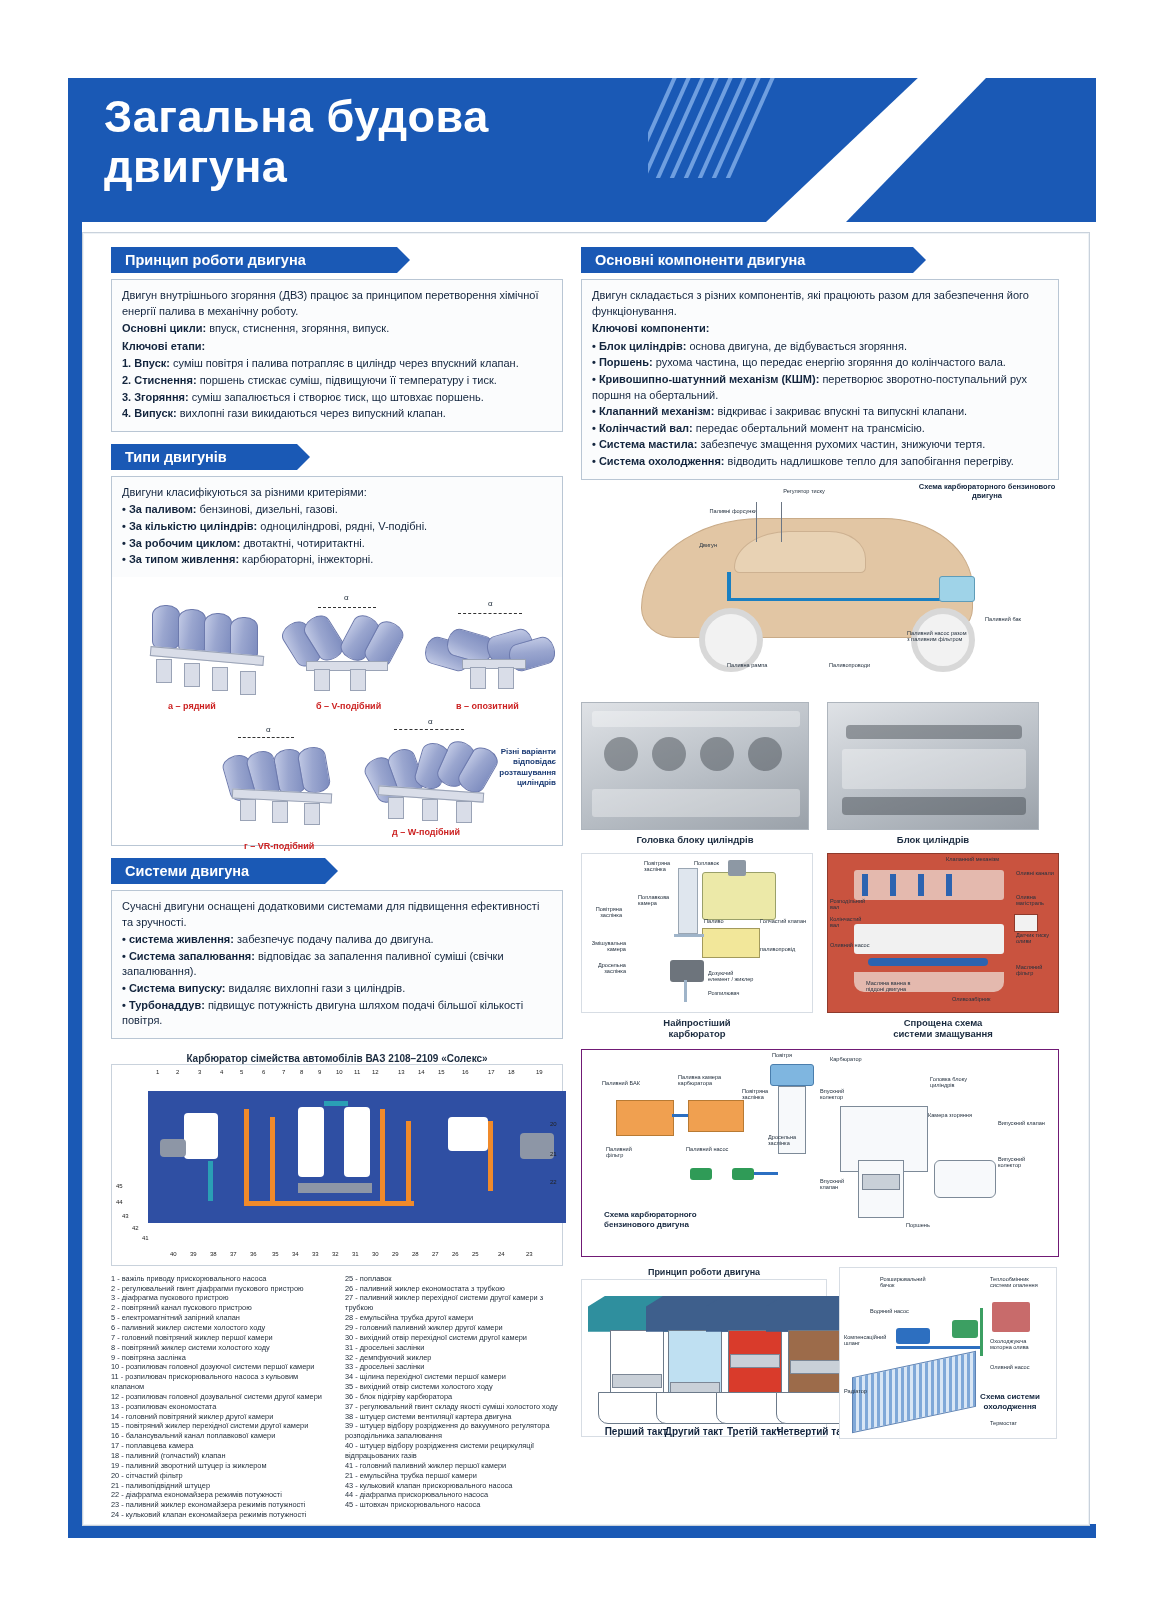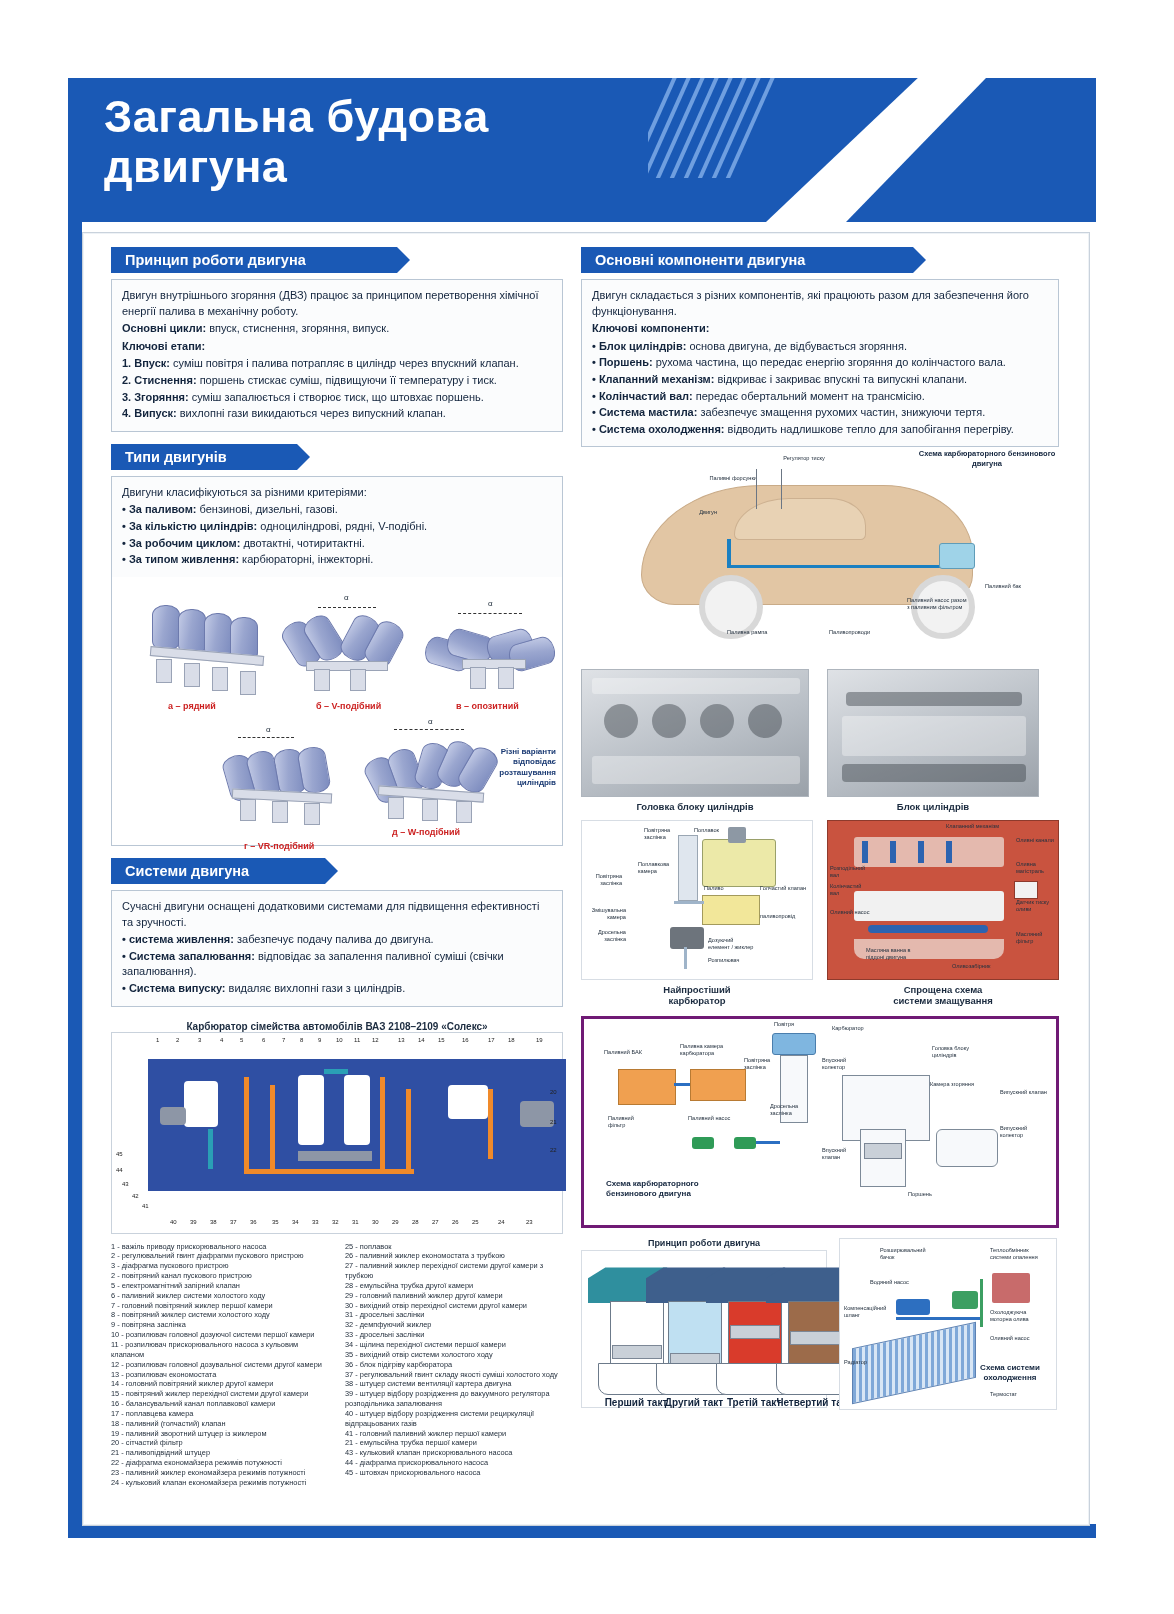--- a/index.html
+++ b/index.html
@@ -87,21 +87,21 @@
 
   .sysfig{position:relative;background:#ffffff;border:1px solid #d7dde4;}
   .sysfig .tank{position:absolute;background:#ece9a8;border:1px solid #9aa06a;border-radius:3px;}
   .sysfig .pipe{position:absolute;background:#9fb4c9;}
   .sysfig .pist{position:absolute;background:#6d747c;border-radius:3px;}
   .oilfig{position:relative;background:#c9533f;border:1px solid #8e3a2c;}
   .oilfig .p{position:absolute;background:#e4b9ae;}
   .oilfig .blue{position:absolute;background:#2c63b0;}
   .oilfig .white{position:absolute;background:#f1f1f1;}
 
-  .schem{position:relative;background:#ffffff;border:3px solid #701a75;}
+  .schem{position:relative;background:#ffffff;border:1px solid #701a75;}
   .schem .bx{position:absolute;border:1px solid #7d8a98;background:#f7f9fb;}
   .schem .org{position:absolute;background:#f0a050;border:1px solid #b87a33;}
   .schem .grn{position:absolute;background:#2f9b57;}
   .schem .blu{position:absolute;background:#2b6fc2;}
 
   .strokes{position:relative;background:#ffffff;border:1px solid #d7dde4;}
   .stroke{position:absolute;top:16px;width:96px;height:126px;}
   .stroke .head{position:absolute;left:0;top:0;width:96px;height:36px;background:#3e5f8c;
      clip-path:polygon(0 30%,18% 0,82% 0,100% 30%,100% 100%,0 100%);}
   .stroke .barrel{position:absolute;left:22px;top:34px;width:52px;height:62px;background:#fff;border:1px solid #6c7a8a;}
@@ -257,20 +257,21 @@
 
       <div style="height:12px"></div>
 
       <div class="ribbon w3">Системи двигуна</div>
       <div class="box">
         <p>Сучасні двигуни оснащені додатковими системами для підвищення ефективності та зручності.</p>
         <ul>
           <li><b>• система живлення:</b><span> забезпечує подачу палива до двигуна.</span></li>
           <li><b>• Система запалювання:</b><span> відповідає за запалення паливної суміші (свічки запалювання).</span></li>
           <li><b>• Система випуску:</b><span> видаляє вихлопні гази з циліндрів.</span></li>
+          <li><b>• Турбонаддув:</b><span> підвищує потужність двигуна шляхом подачі більшої кількості повітря.</span></li>
         </ul>
       </div>
 
       <div style="height:10px"></div>
       <div class="cap b" style="font-size:10px">Карбюратор сімейства автомобілів ВАЗ 2108–2109 «Солекс»</div>
 
       <div class="carb">
 
         <div>
           <div class="tick" style="left:44px;top:4px;">1</div>
@@ -400,20 +401,21 @@
 
     <div class="col-r">
 
       <div class="ribbon w4">Основні компоненти двигуна</div>
       <div class="box">
         <p>Двигун складається з різних компонентів, які працюють разом для забезпечення його функціонування.</p>
         <p><b>Ключові компоненти:</b></p>
         <ul>
           <li><b>• Блок циліндрів:</b><span> основа двигуна, де відбувається згоряння.</span></li>
           <li><b>• Поршень:</b><span> рухома частина, що передає енергію згоряння до колінчастого вала.</span></li>
+          <li><b>• Кривошипно-шатунний механізм (КШМ):</b><span> перетворює зворотно-поступальний рух поршня на обертальний.</span></li>
           <li><b>• Клапанний механізм:</b><span> відкриває і закриває впускні та випускні клапани.</span></li>
           <li><b>• Колінчастий вал:</b><span> передає обертальний момент на трансмісію.</span></li>
           <li><b>• Система мастила:</b><span> забезпечує змащення рухомих частин, знижуючи тертя.</span></li>
           <li><b>• Система охолодження:</b><span> відводить надлишкове тепло для запобігання перегріву.</span></li>
         </ul>
       </div>
 
       <div class="carbody fig">
         <div style="position:absolute;right:2px;top:2px;width:140px;font-size:7.5px;font-weight:bold;text-align:center;line-height:1.25;">Схема карбюраторного бензинового двигуна</div>
         <div class="car">

